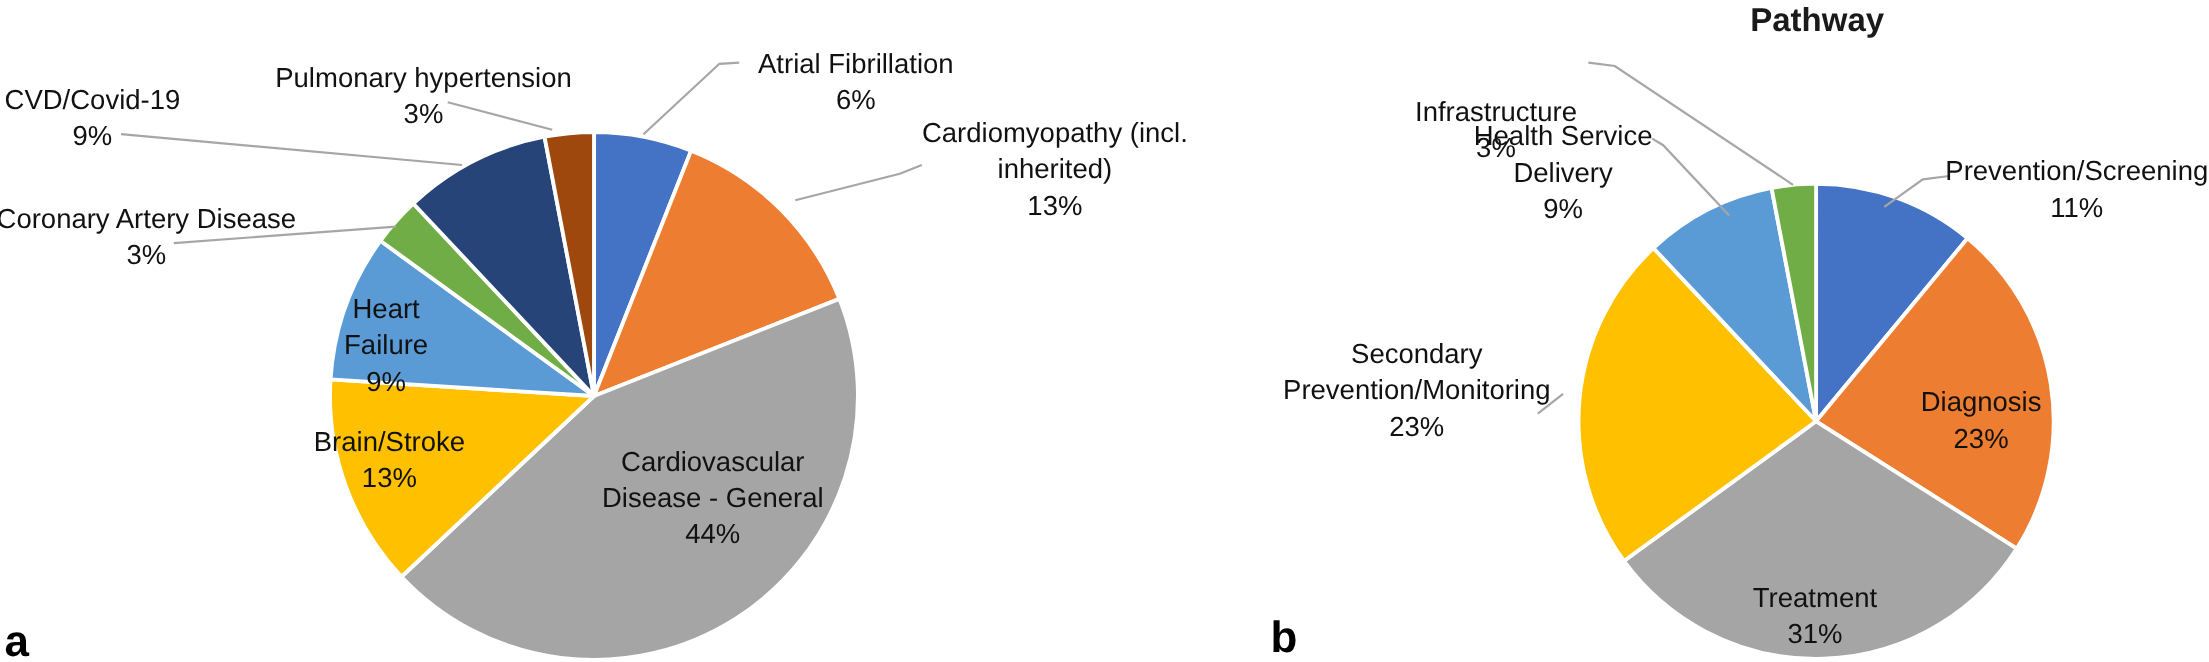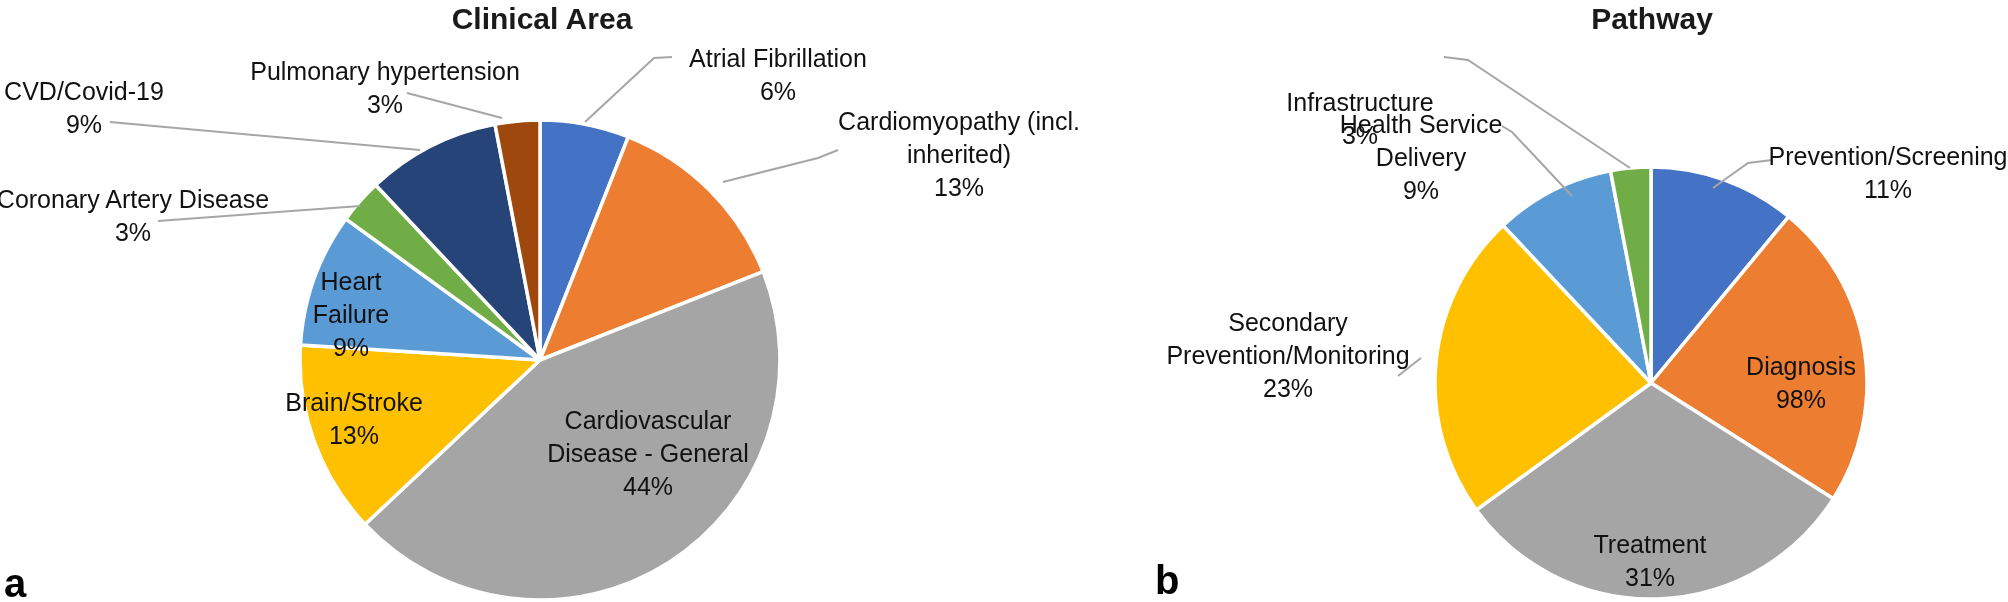--- a/index.html
+++ b/index.html
@@ -53,21 +53,20 @@
       <path d="M 1651 383 L 1788.7 216.6 A 216 216 0 0 1 1833.4 498.7 Z" fill="#ED7D31" stroke="#ffffff" stroke-width="3.5" stroke-linejoin="round"></path>
       <path d="M 1651 383 L 1833.4 498.7 A 216 216 0 0 1 1476.3 510.0 Z" fill="#A5A5A5" stroke="#ffffff" stroke-width="3.5" stroke-linejoin="round"></path>
       <path d="M 1651 383 L 1476.3 510.0 A 216 216 0 0 1 1503.1 225.5 Z" fill="#FFC000" stroke="#ffffff" stroke-width="3.5" stroke-linejoin="round"></path>
       <polyline points="1398,376 1421,358" fill="none" stroke="#a6a6a6" stroke-width="2"></polyline>
       <path d="M 1651 383 L 1503.1 225.5 A 216 216 0 0 1 1610.5 170.8 Z" fill="#5B9BD5" stroke="#ffffff" stroke-width="3.5" stroke-linejoin="round"></path>
       <polyline points="1502,126 1512,132 1572,196" fill="none" stroke="#a6a6a6" stroke-width="2"></polyline>
       <path d="M 1651 383 L 1610.5 170.8 A 216 216 0 0 1 1651.0 167.0 Z" fill="#70AD47" stroke="#ffffff" stroke-width="3.5" stroke-linejoin="round"></path>
       <polyline points="1444,57 1468,60 1630,168" fill="none" stroke="#a6a6a6" stroke-width="2"></polyline>
     </svg>
 
-  <div class="chart-title" style="left:542px;top:2px;">Clinical Area</div>
 
   <div class="chart-title" style="left:1652px;top:2px;">Pathway</div>
 
   <div id="labels">
       <div class="slice-label" style="left: 778px; top: 42px; text-align: center;">Atrial Fibrillation
 6%</div>
       <div class="slice-label" style="left: 922px; top: 105px; margin-left: 37px;">Cardiomyopathy (incl.
 inherited)
 13%</div>
       <div class="slice-label" style="left: 648px; top: 404px;">Cardiovascular
@@ -80,21 +79,21 @@
 9%</div>
       <div class="slice-label" style="left: 133px; top: 183px;">Coronary Artery Disease
 3%</div>
       <div class="slice-label" style="left: 84px; top: 75px;">CVD/Covid-19
 9%</div>
       <div class="slice-label" style="left: 385px; top: 55px;">Pulmonary hypertension
 3%</div>
       <div class="slice-label" style="left: 1888px; top: 140px;">Prevention/Screening
 11%</div>
       <div class="slice-label" style="left: 1801px; top: 350px;">Diagnosis
-98%</div>
+23%</div>
       <div class="slice-label" style="left: 1650px; top: 528px;">Treatment
 31%</div>
       <div class="slice-label" style="left: 1288px; top: 306px;">Secondary
 Prevention/Monitoring
 23%</div>
       <div class="slice-label" style="left: 1421px; top: 108px;">Health Service
 Delivery
 9%</div>
       <div class="slice-label" style="left: 1360px; top: 38px; margin-top: 48px;">Infrastructure
 3%</div>

